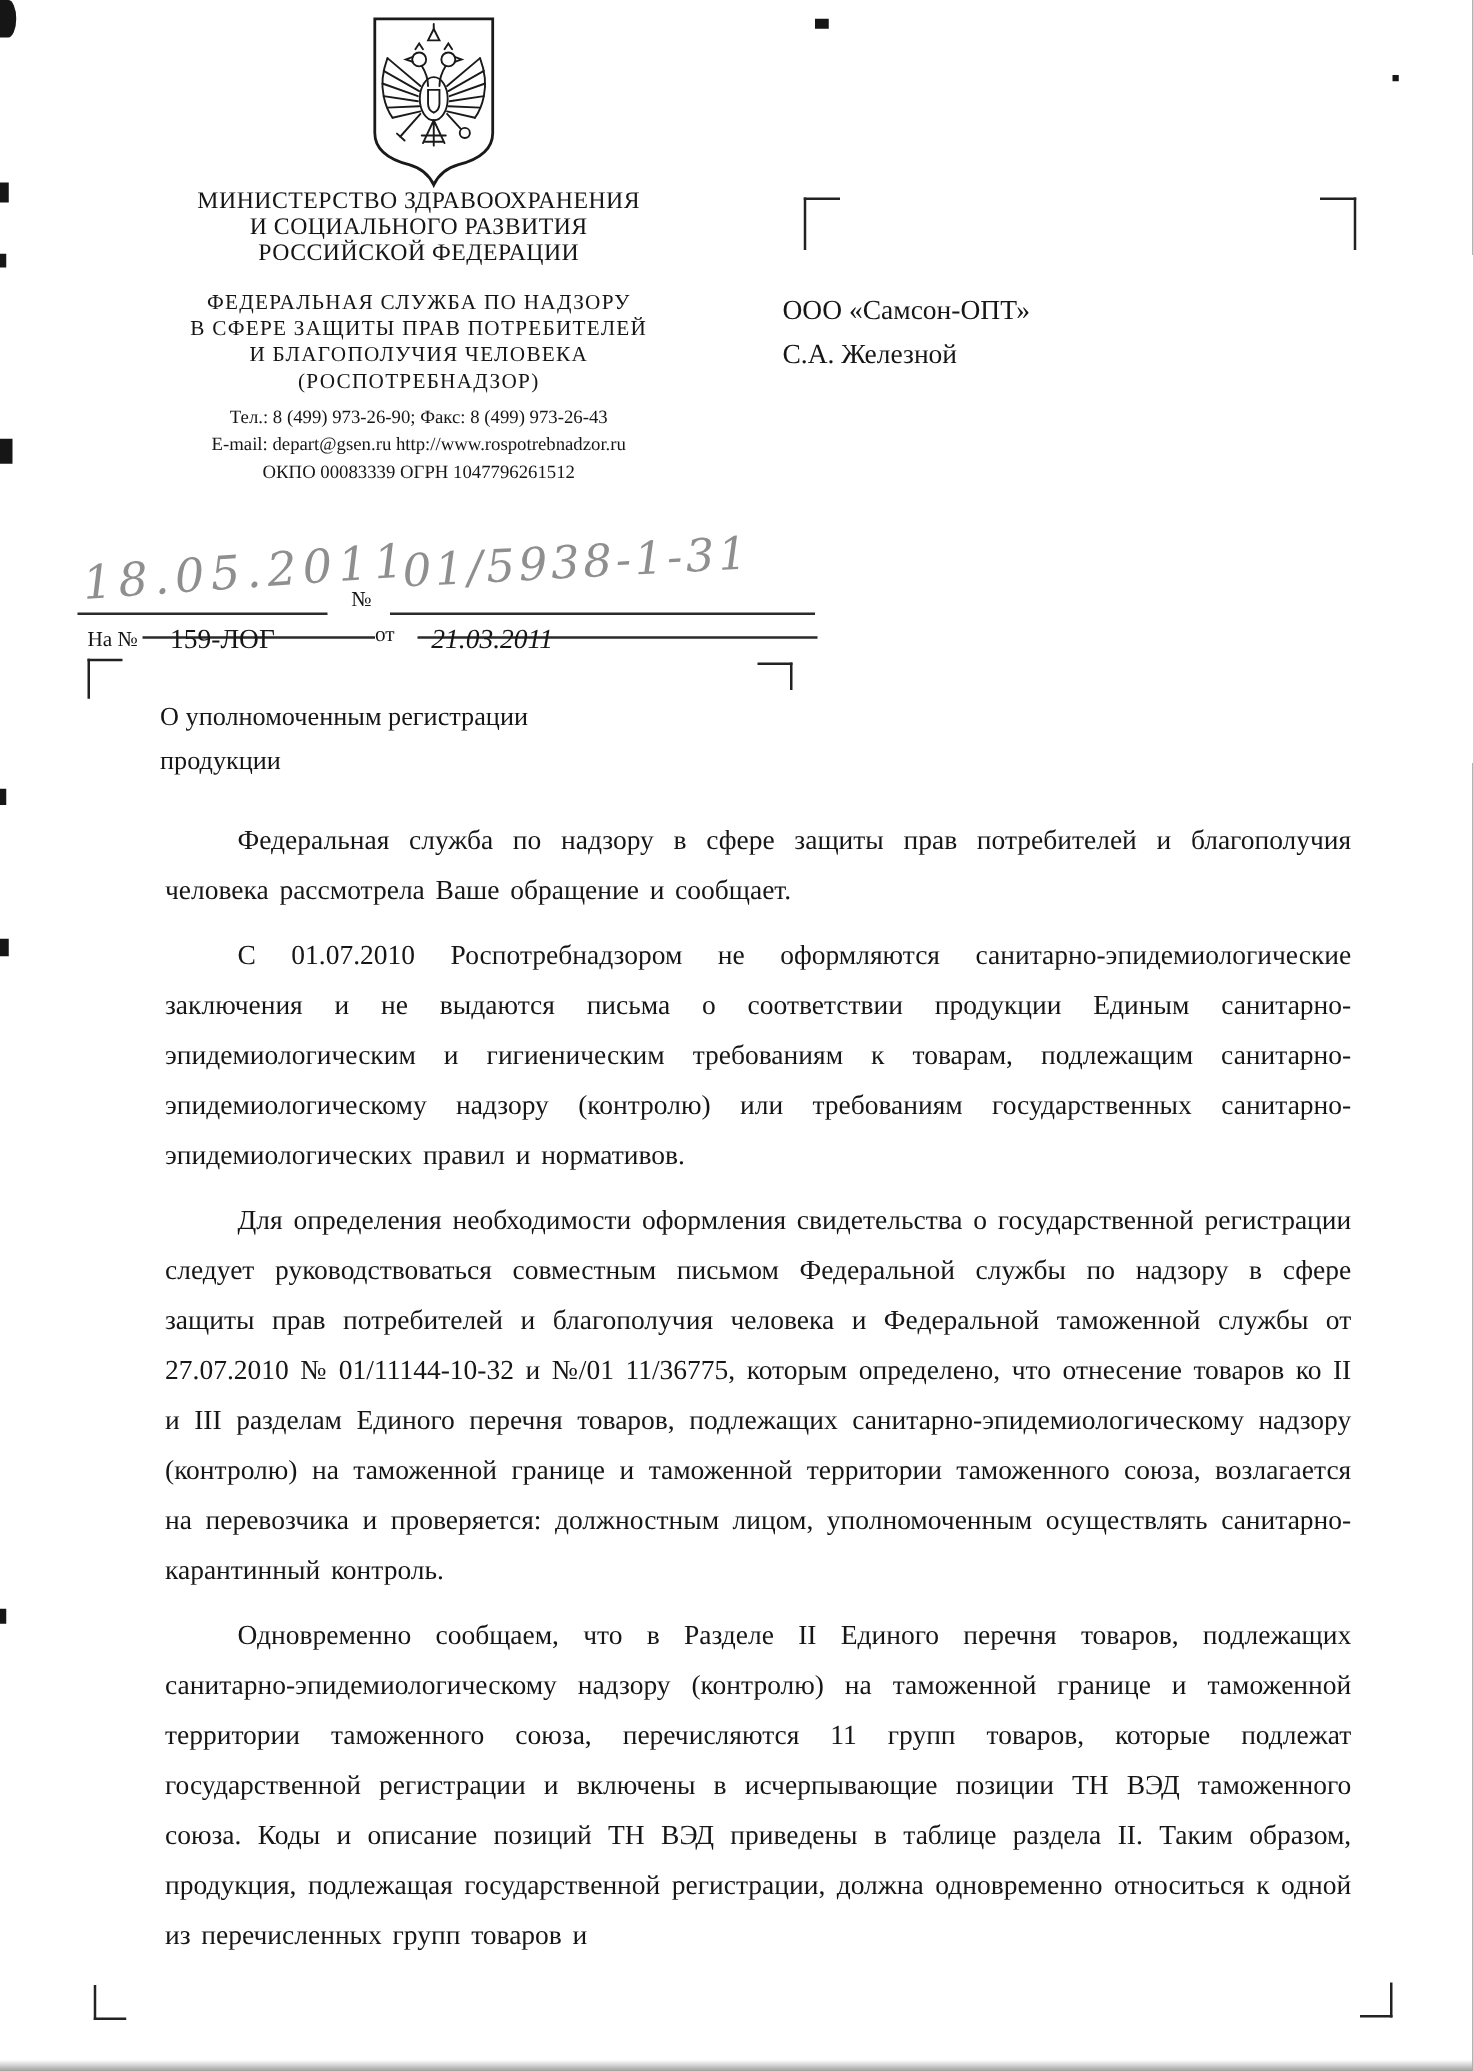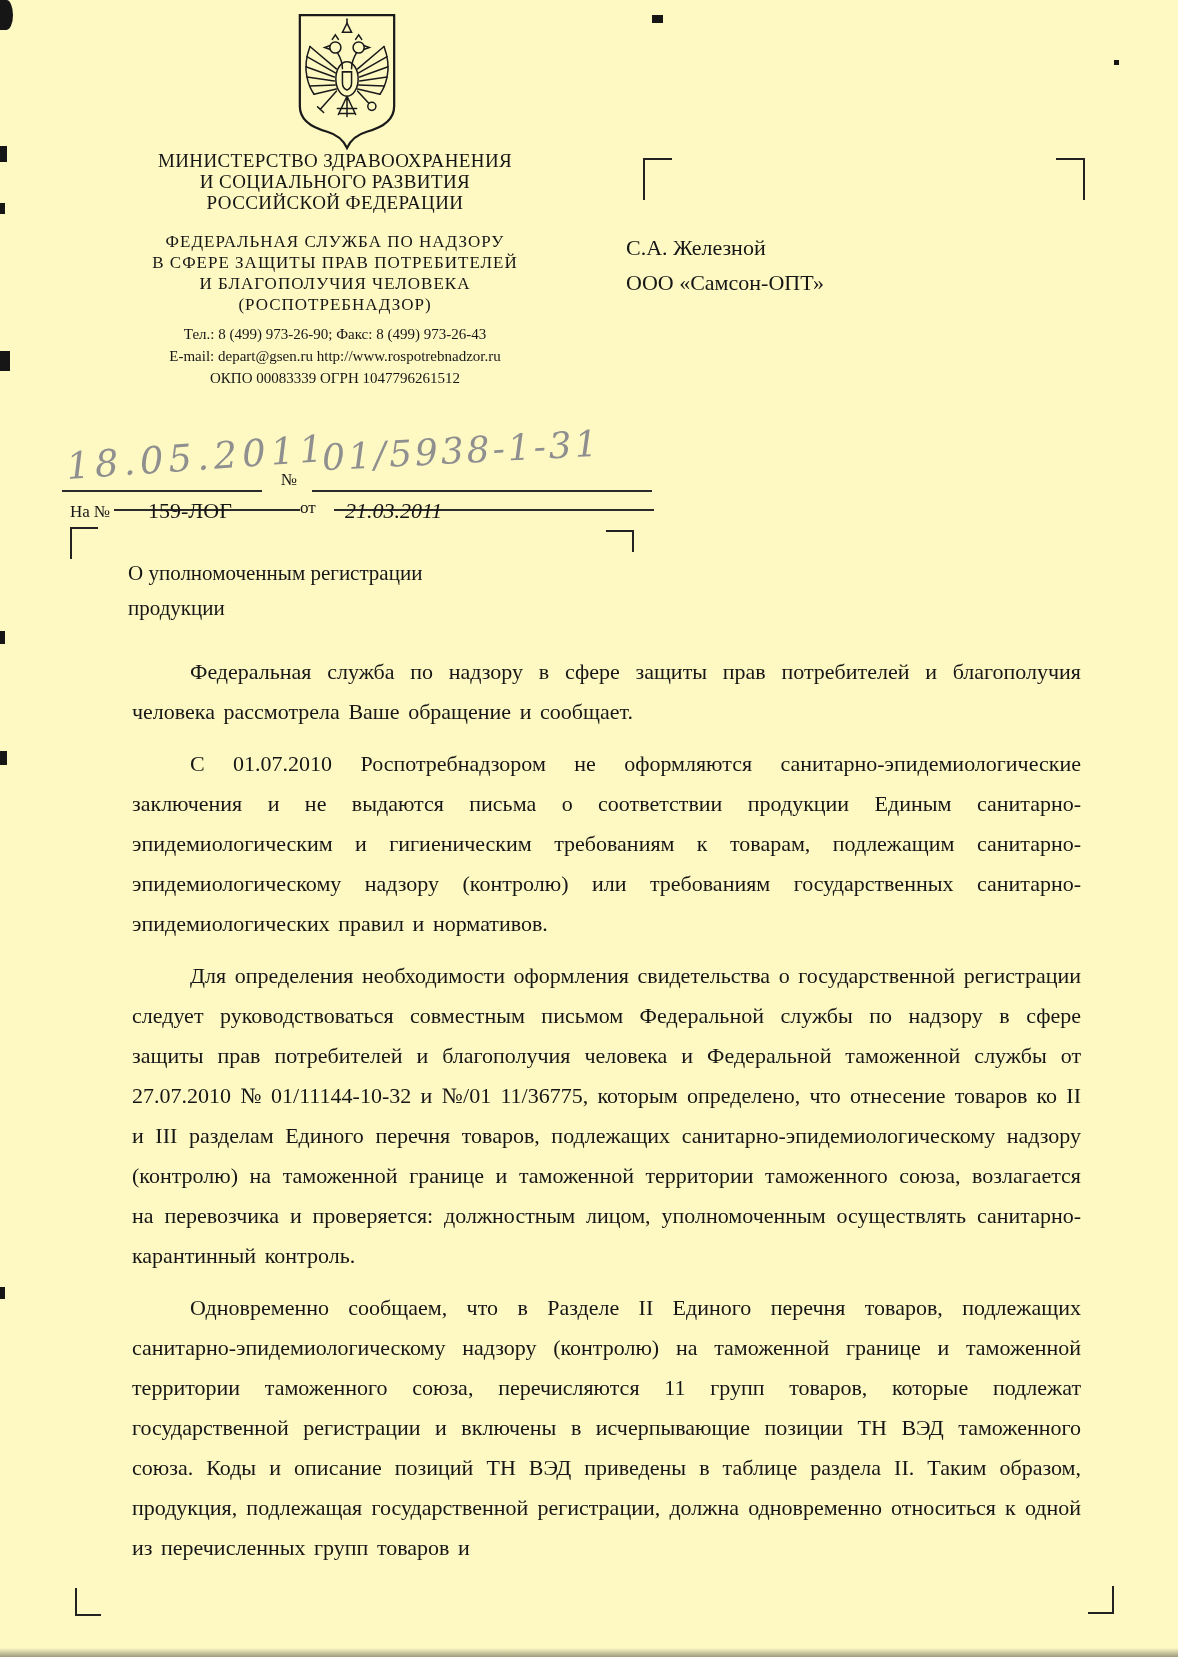--- a/index.html
+++ b/index.html
@@ -1,20 +1,20 @@
 <!DOCTYPE html>
 <html lang="ru"><head>
 <meta charset="utf-8">
 <style>
   html,body{margin:0;padding:0;background:#777;}
   .page{
     position:relative;
     width:1178px;height:1657px;
     margin:0 auto;
-    background:#fef9c3;
+    background:#ffffff;
     font-family:"Liberation Serif","DejaVu Serif",serif;
     color:#161616;
     overflow:hidden;
   }
   
   .emblem{position:absolute;left:283px;top:10px;width:128px;height:142px;}
   .letterhead{position:absolute;left:80px;top:150px;width:510px;text-align:center;}
   .ministry{font-size:19px;line-height:21px;letter-spacing:.4px;}
   .service{margin-top:18px;font-size:17px;line-height:21px;font-weight:normal;letter-spacing:1px;}
   .addr{margin-top:8px;font-size:15px;line-height:22px;}
@@ -98,33 +98,33 @@
       <div>(РОСПОТРЕБНАДЗОР)</div>
     </div>
     <div class="addr">
       <div>Тел.: 8 (499) 973-26-90; Факс: 8 (499) 973-26-43</div>
       <div>E-mail: depart@gsen.ru  http://www.rospotrebnadzor.ru</div>
       <div>ОКПО 00083339  ОГРН 1047796261512</div>
     </div>
   </div>
 
   <div class="recipient">
+    <div>ООО «Самсон-ОПТ»</div>
     <div>С.А. Железной</div>
-    <div>ООО «Самсон-ОПТ»</div>
   </div>
 
   <div class="rule" style="left:62px;top:490px;width:200px;"></div>
   <div class="rule" style="left:312px;top:490px;width:340px;"></div>
   <span class="hw hw-date">18.05.2011</span>
   <span class="lbl" style="left:281px;top:470px;">№</span>
   <span class="hw hw-num">01/5938-1-31</span>
 
   <span class="lbl" style="left:70px;top:502px;">На №</span>
   <div class="rule" style="left:114px;top:509px;width:186px;"></div>
-  <span class="typed" style="left:148px;top:498px;">159-ЛОГ</span>
+  <span class="typed" style="left:136px;top:498px;">159-ЛОГ</span>
   <span class="lbl" style="left:300px;top:498px;">от</span>
   <div class="rule" style="left:334px;top:509px;width:320px;"></div>
   <span class="typed" style="left:345px;top:498px;font-style:italic;">21.03.2011</span>
 
   <div class="crn crn-tl" style="left:643px;top:158px;width:27px;height:40px;"></div>
   <div class="crn crn-tr" style="left:1056px;top:158px;width:27px;height:40px;"></div>
   <div class="crn crn-tl" style="left:70px;top:527px;width:26px;height:30px;"></div>
   <div class="crn crn-tr" style="left:606px;top:530px;width:26px;height:20px;"></div>
   <div class="crn crn-bl" style="left:75px;top:1588px;width:24px;height:26px;"></div>
   <div class="crn crn-br" style="left:1088px;top:1586px;width:24px;height:26px;"></div>

